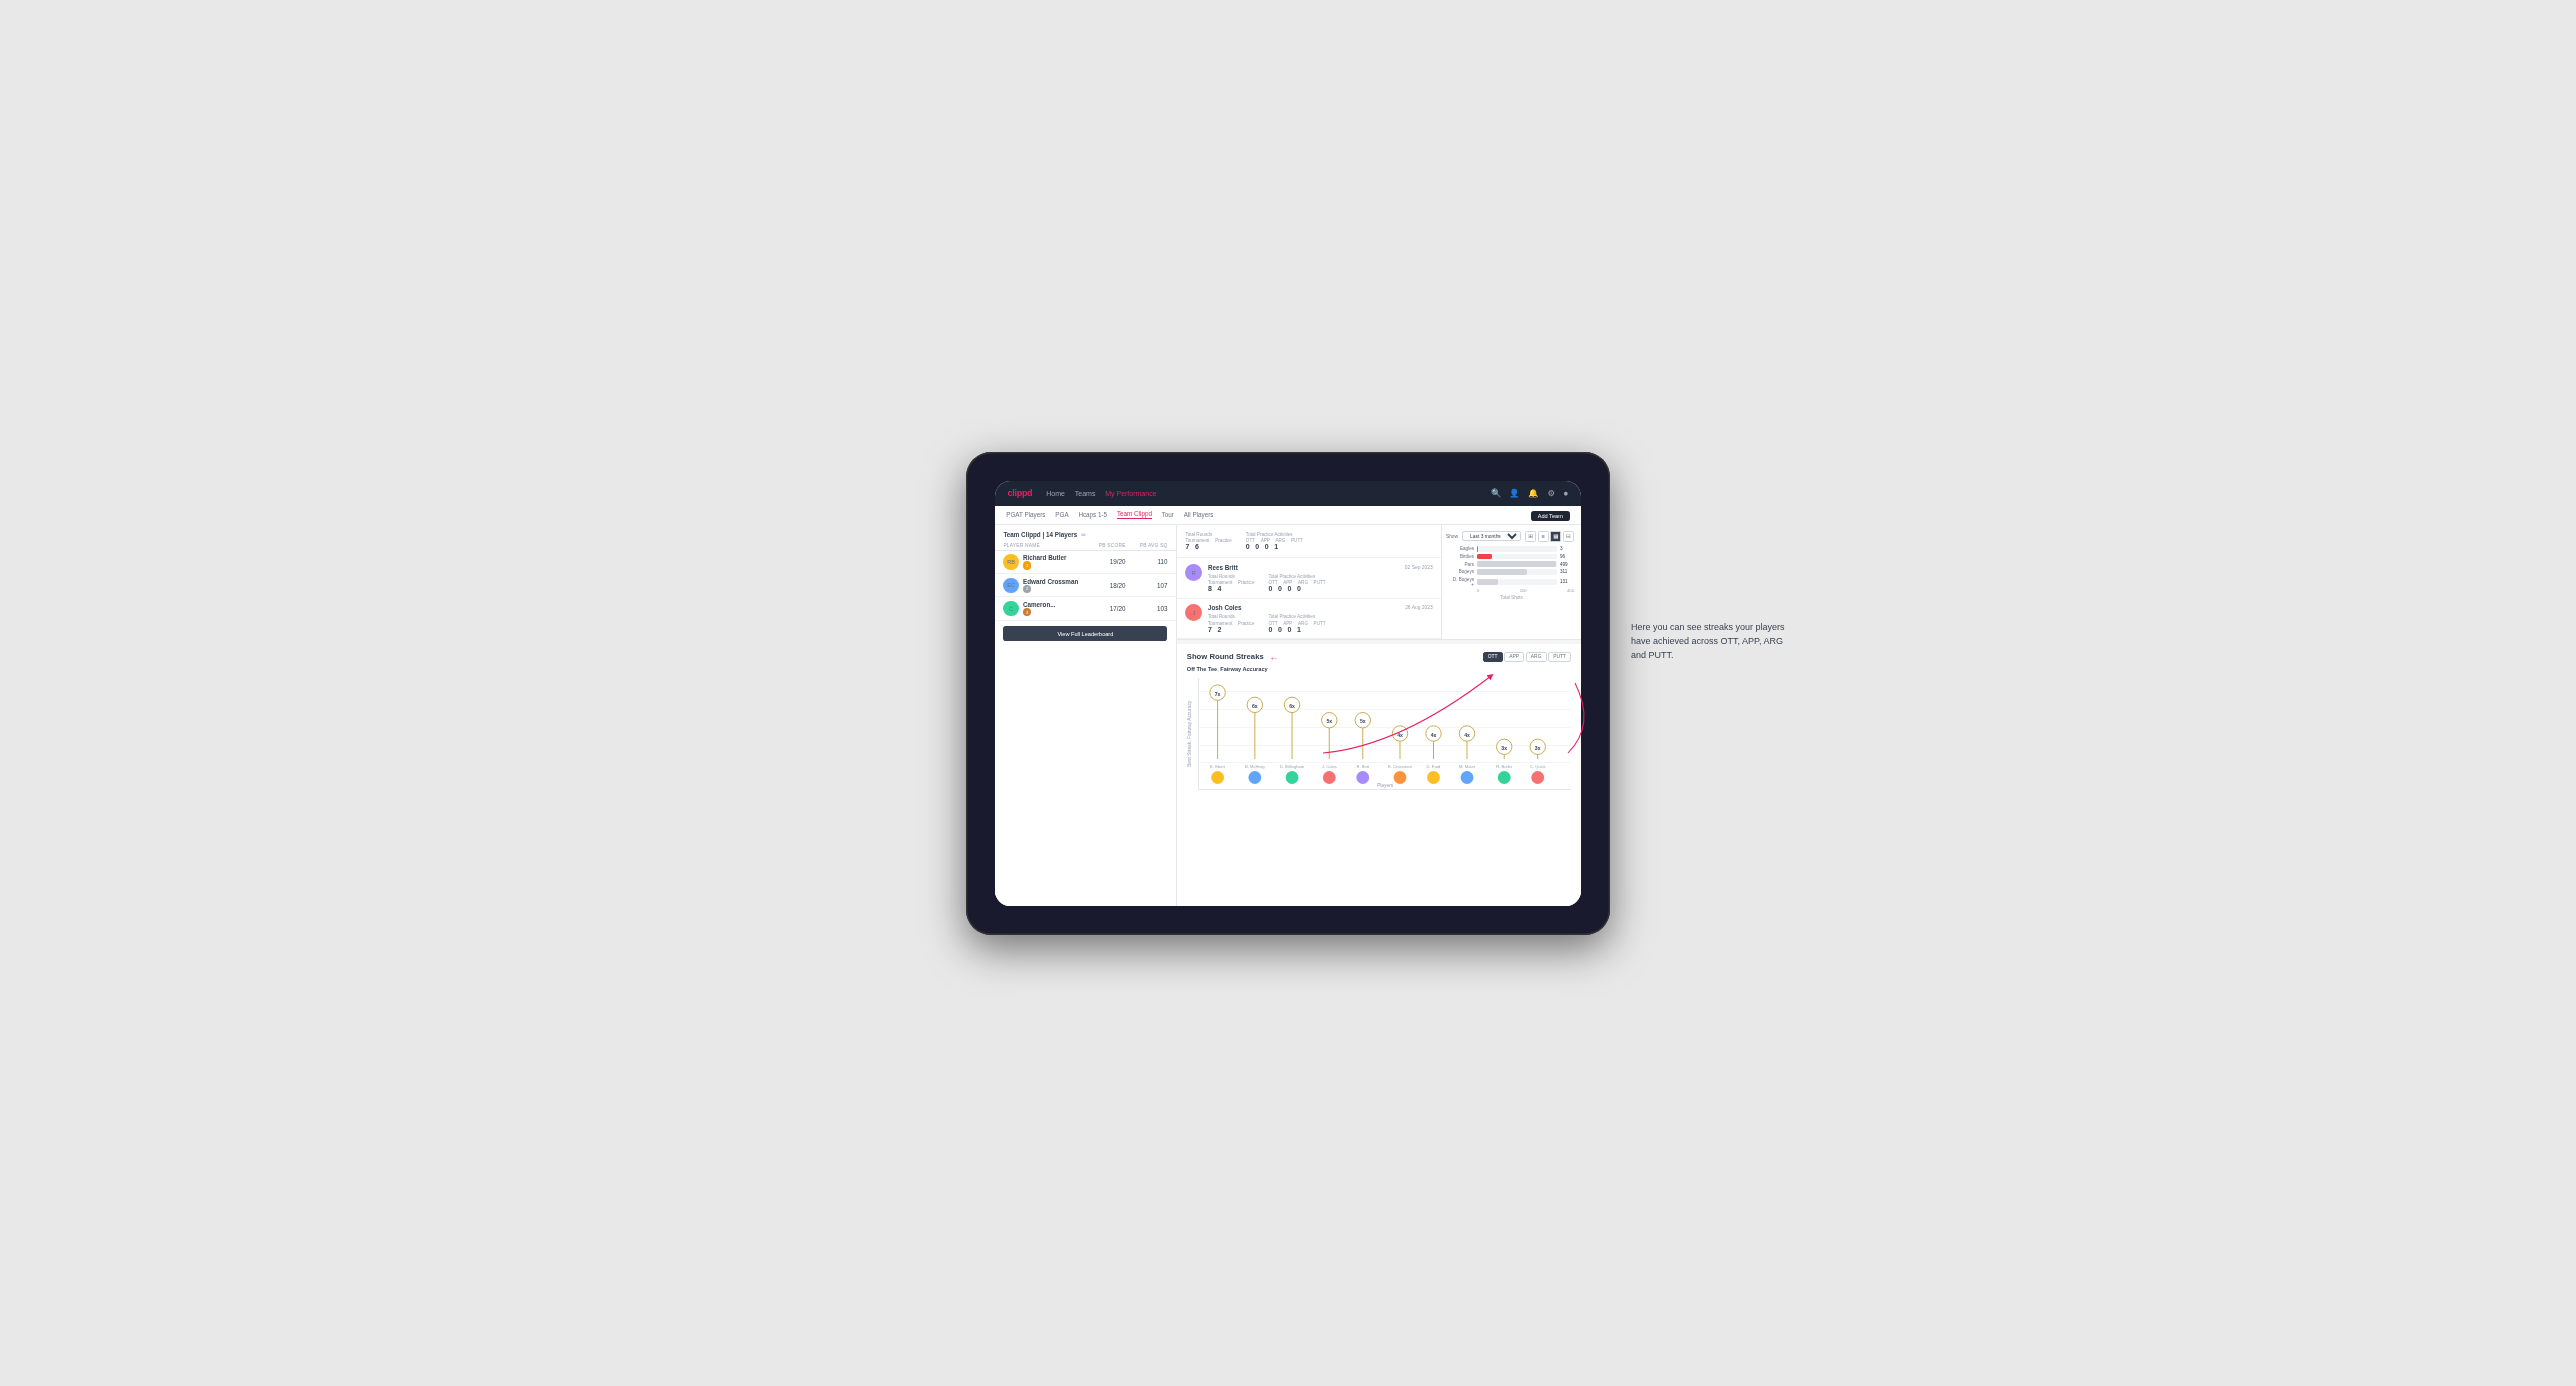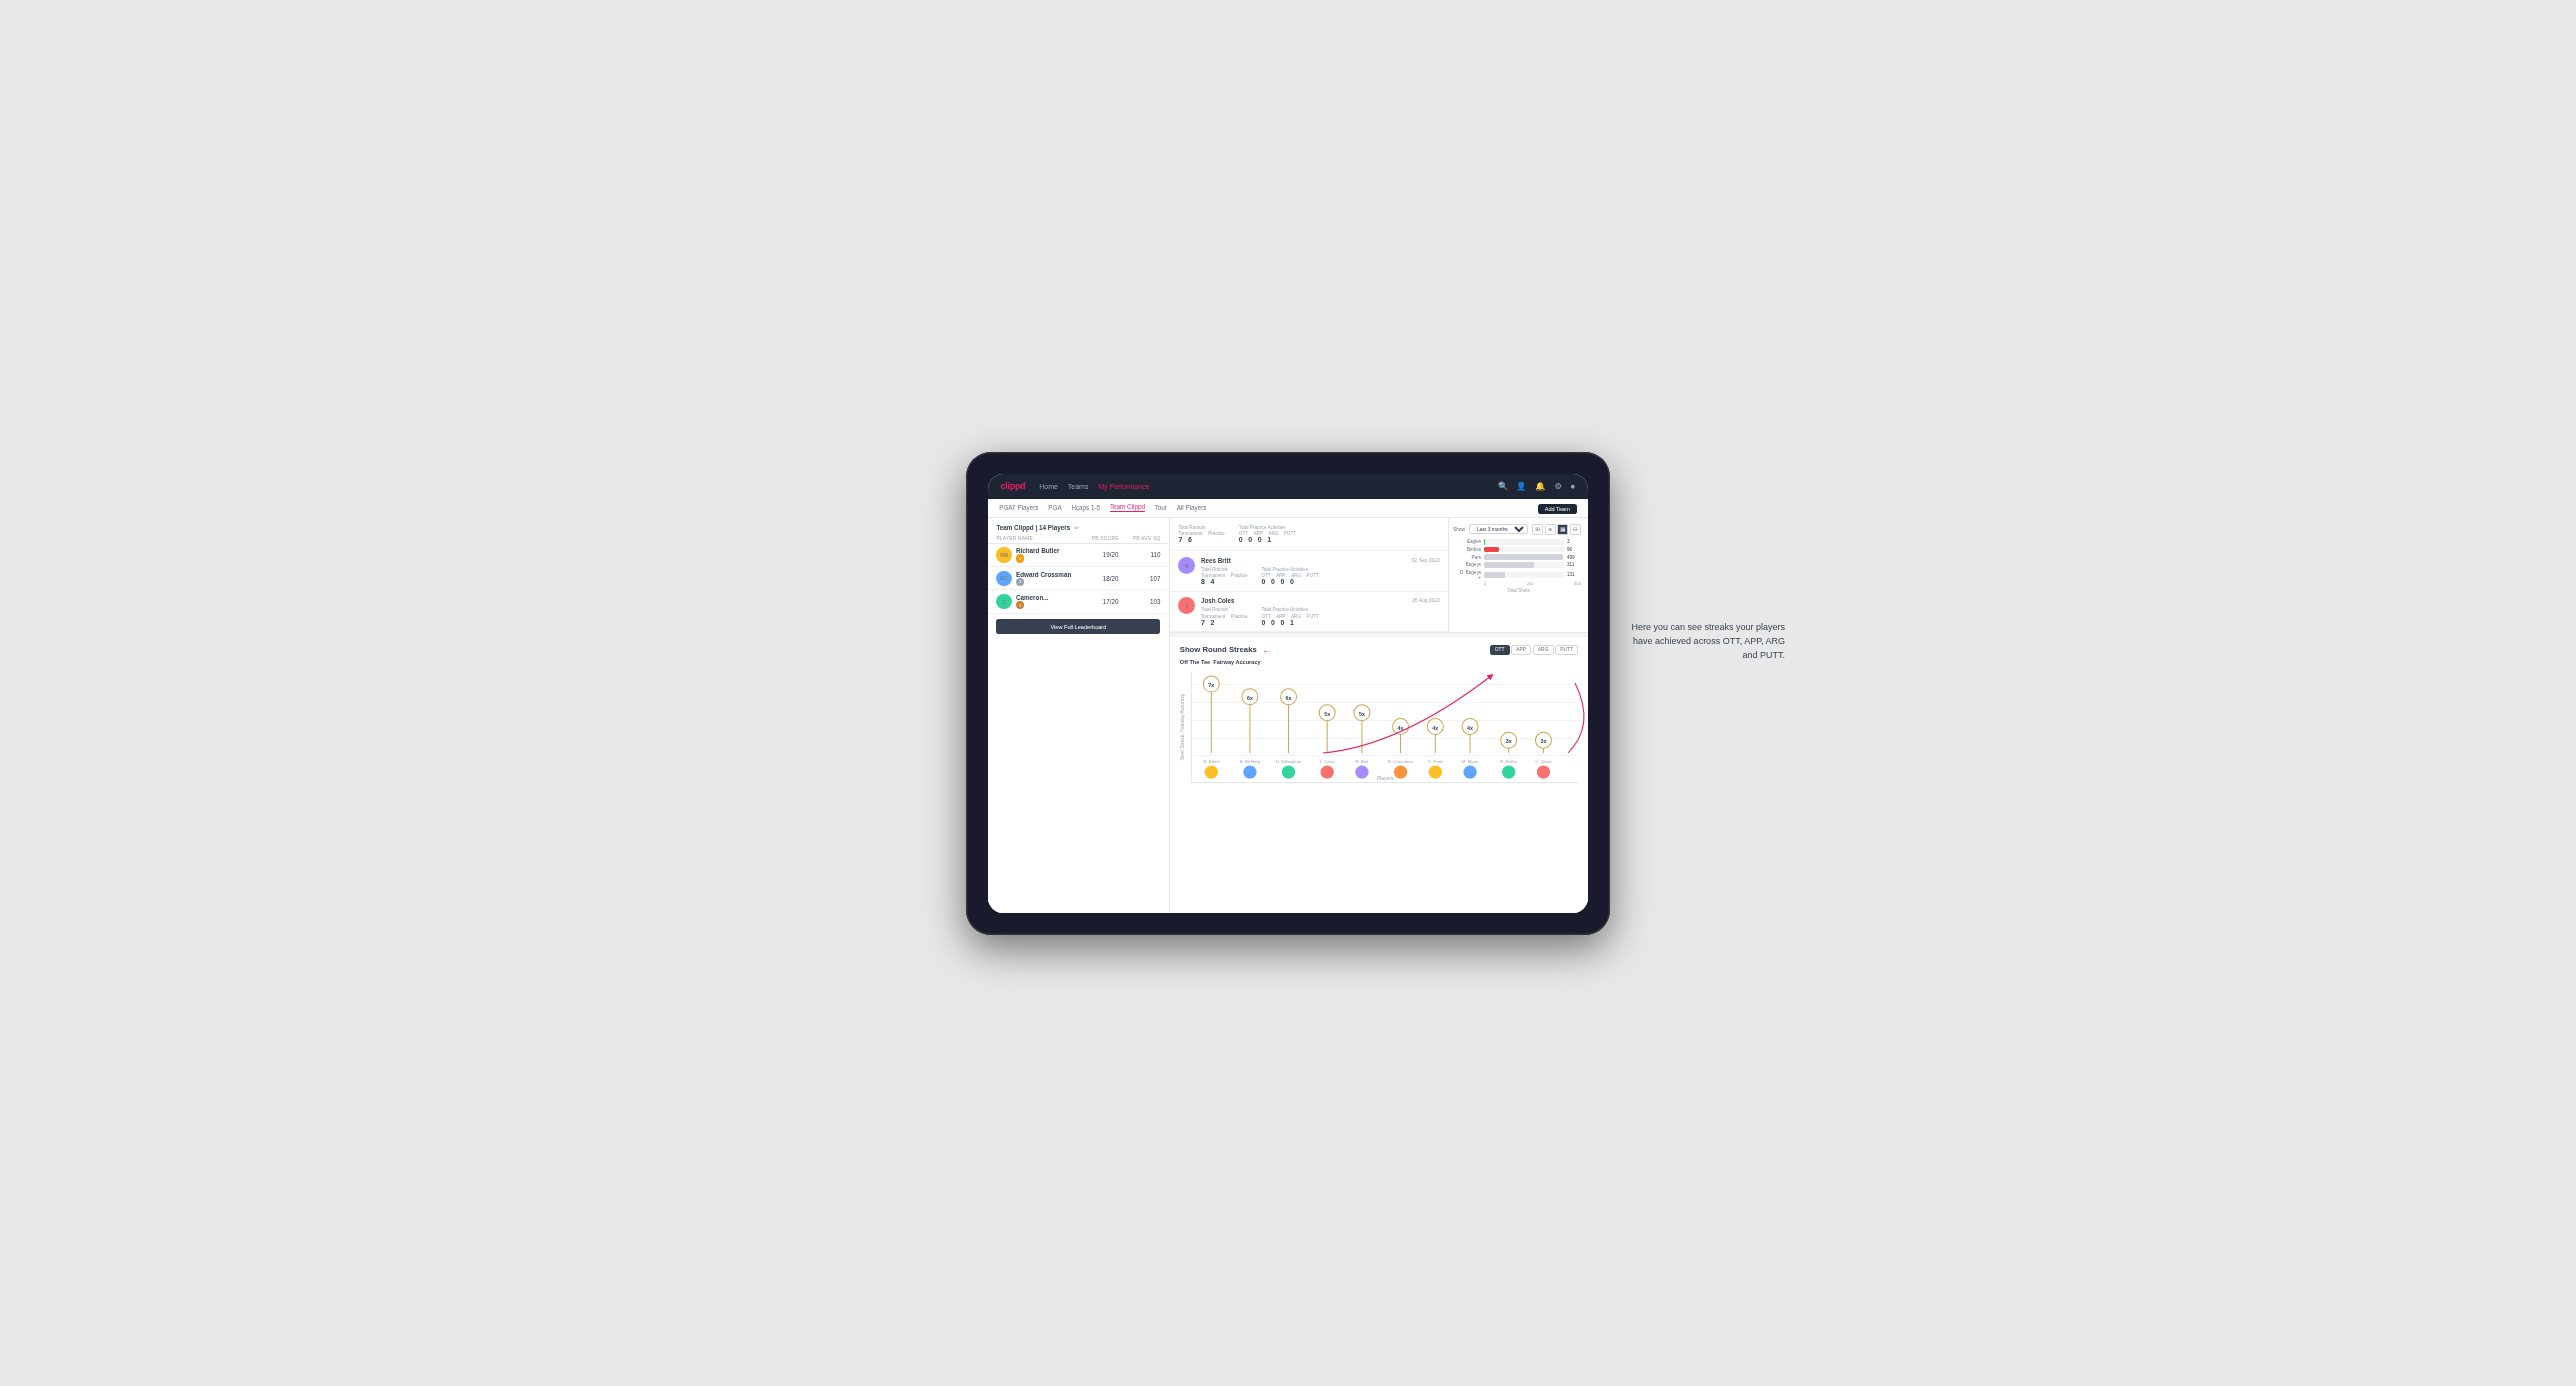--- a/index.html
+++ b/index.html
@@ -11,21 +11,21 @@
       min-height: 100vh;
       font-family: -apple-system, BlinkMacSystemFont, 'Segoe UI', sans-serif;
     }
 
     
     .tablet-frame {
       width: 644px;
       height: 483px;
       background: #1a1a2e;
       border-radius: 25px;
-      padding: 22px;
+      padding: 29px;
       box-shadow: 0 14px 42px rgba(0,0,0,0.5), inset 0 0 0 1.4px #333;
       position: relative;
     }
     .tablet-screen {
       width: 100%;
       height: 100%;
       background: #f5f5f5;
       border-radius: 15.4px;
       overflow: hidden;
       display: flex;
@@ -895,21 +895,21 @@
                 <div style="position:absolute; bottom:1.4px; left:50%; transform:translateX(-50%); font-size:4.9px; color:#9ba3b5;">Players</div>
               </div>
             </div>
           </div>
         </div>
       </div>
     </div>
   </div>
 
   <div style="position:absolute; right:-175px; top:168px; width:154px;">
-    <p style="font-size:9px; color:#374151; line-height:1.6;text-align:right;">Here you can see streaks your players have achieved across OTT, APP, ARG and PUTT.</p>
+    <p style="font-size:9px; color:#374151; line-height:1.6;">Here you can see streaks your players have achieved across OTT, APP, ARG and PUTT.</p>
   </div>
 
   <svg style="position:absolute; top:0; left:0; width:100%; height:100%; pointer-events:none; overflow:visible;" viewBox="0 0 920 690" width="644" height="483">
 
     <path d="M 510 430 Q 620 420 750 320" stroke="#e91e63" stroke-width="1.5" fill="none" marker-end="url(#arrowhead)"></path>
 
     <path d="M 860 430 Q 900 390 870 330" stroke="#e91e63" stroke-width="1.5" fill="none"></path>
     <defs>
       <marker id="arrowhead" markerWidth="6" markerHeight="6" refX="3" refY="3" orient="auto">
         <path d="M0,0 L6,3 L0,6 Z" fill="#e91e63"></path>

